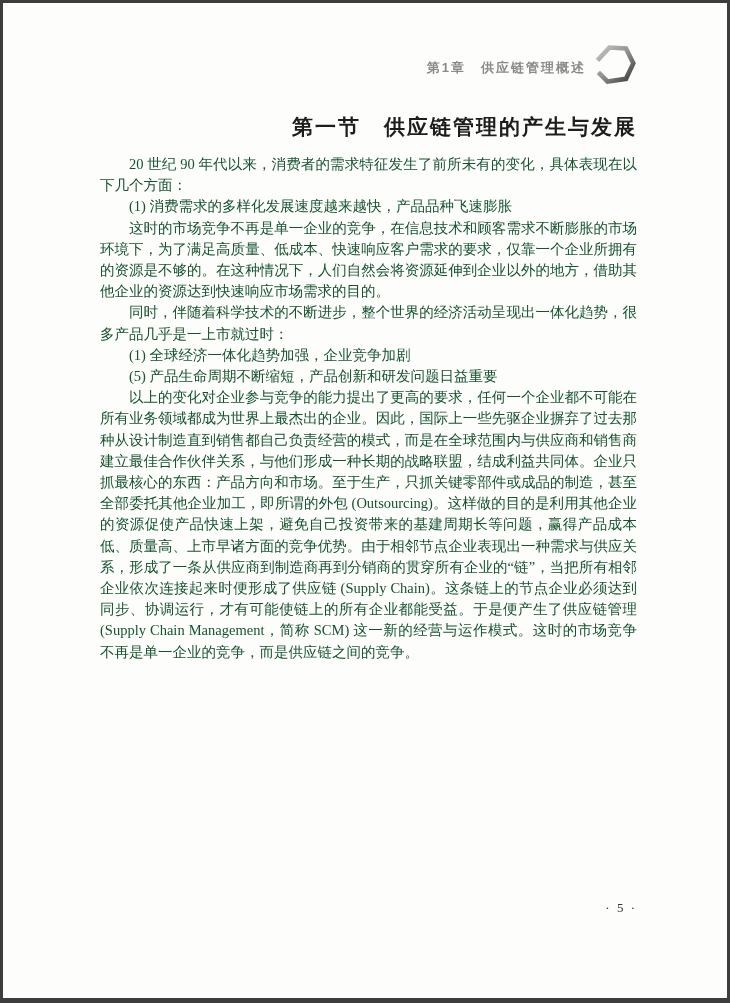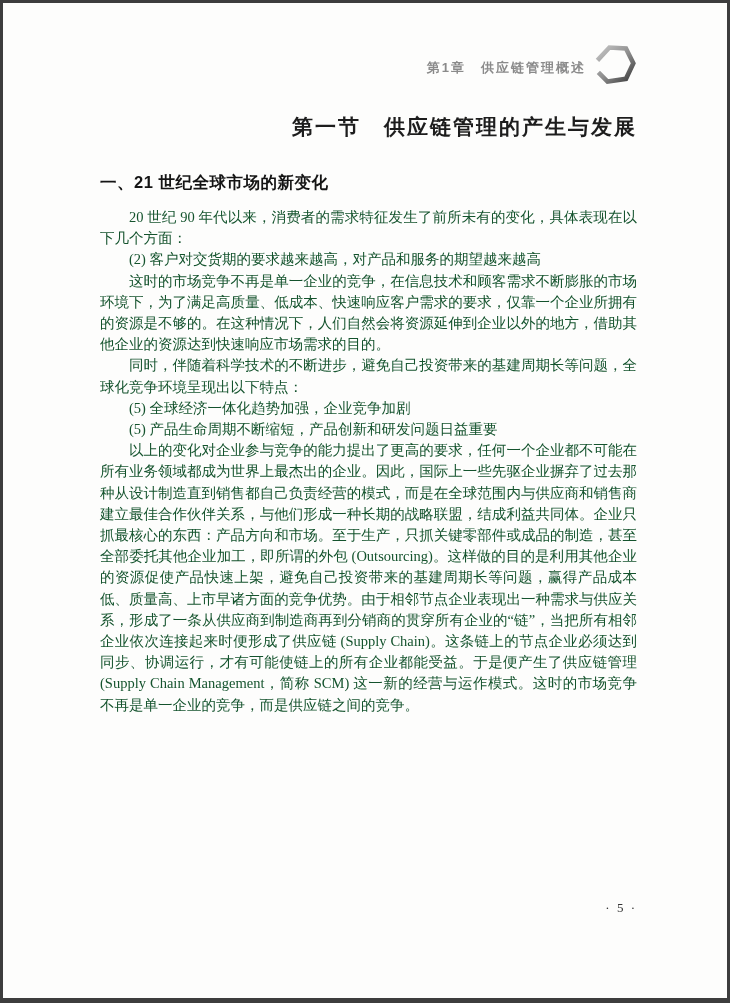--- a/index.html
+++ b/index.html
@@ -82,27 +82,26 @@
           <stop offset="0.5" stop-color="#8f8f8f"></stop>
           <stop offset="1" stop-color="#3a3a3a"></stop>
         </linearGradient>
       </defs>
       <polyline points="7,20 20,6 38,7 46,23 38,40 18,43 8,33" fill="none" stroke="url(#hexgrad)" stroke-width="5" stroke-linejoin="miter"></polyline>
     </svg>
   </div>
 
   <h1 class="section-title">第一节　供应链管理的产生与发展</h1>
 
-  <h2 class="sub-heading">一、21 世纪全球市场的新变化</h2>
 
   <div class="body-text">
     <p>20 世纪 90 年代以来，消费者的需求特征发生了前所未有的变化，具体表现在以下几个方面：</p>
-    <p>(2) 客户对交货期的要求越来越高，对产品和服务的期望越来越高</p>
+    <p>(1) 消费需求的多样化发展速度越来越快，产品品种飞速膨胀</p>
     <p>这时的市场竞争不再是单一企业的竞争，在信息技术和顾客需求不断膨胀的市场环境下，为了满足高质量、低成本、快速响应客户需求的要求，仅靠一个企业所拥有的资源是不够的。在这种情况下，人们自然会将资源延伸到企业以外的地方，借助其他企业的资源达到快速响应市场需求的目的。</p>
-    <p>同时，伴随着科学技术的不断进步，避免自己投资带来的基建周期长等问题，全球化竞争环境呈现出以下特点：</p>
-    <p>(5) 全球经济一体化趋势加强，企业竞争加剧</p>
+    <p>同时，伴随着科学技术的不断进步，整个世界的经济活动呈现出一体化趋势，很多产品几乎是一上市就过时：</p>
+    <p>(1) 全球经济一体化趋势加强，企业竞争加剧</p>
     <p>(5) 产品生命周期不断缩短，产品创新和研发问题日益重要</p>
     <p>以上的变化对企业参与竞争的能力提出了更高的要求，任何一个企业都不可能在所有业务领域都成为世界上最杰出的企业。因此，国际上一些先驱企业摒弃了过去那种从设计制造直到销售都自己负责经营的模式，而是在全球范围内与供应商和销售商建立最佳合作伙伴关系，与他们形成一种长期的战略联盟，结成利益共同体。企业只抓最核心的东西：产品方向和市场。至于生产，只抓关键零部件或成品的制造，甚至全部委托其他企业加工，即所谓的外包 (Outsourcing)。这样做的目的是利用其他企业的资源促使产品快速上架，避免自己投资带来的基建周期长等问题，赢得产品成本低、质量高、上市早诸方面的竞争优势。由于相邻节点企业表现出一种需求与供应关系，形成了一条从供应商到制造商再到分销商的贯穿所有企业的“链”，当把所有相邻企业依次连接起来时便形成了供应链 (Supply Chain)。这条链上的节点企业必须达到同步、协调运行，才有可能使链上的所有企业都能受益。于是便产生了供应链管理 (Supply Chain Management，简称 SCM) 这一新的经营与运作模式。这时的市场竞争不再是单一企业的竞争，而是供应链之间的竞争。</p>
   </div>
 
   <div class="page-number">· 5 ·</div>
 
 </div>
 
 </body></html>

